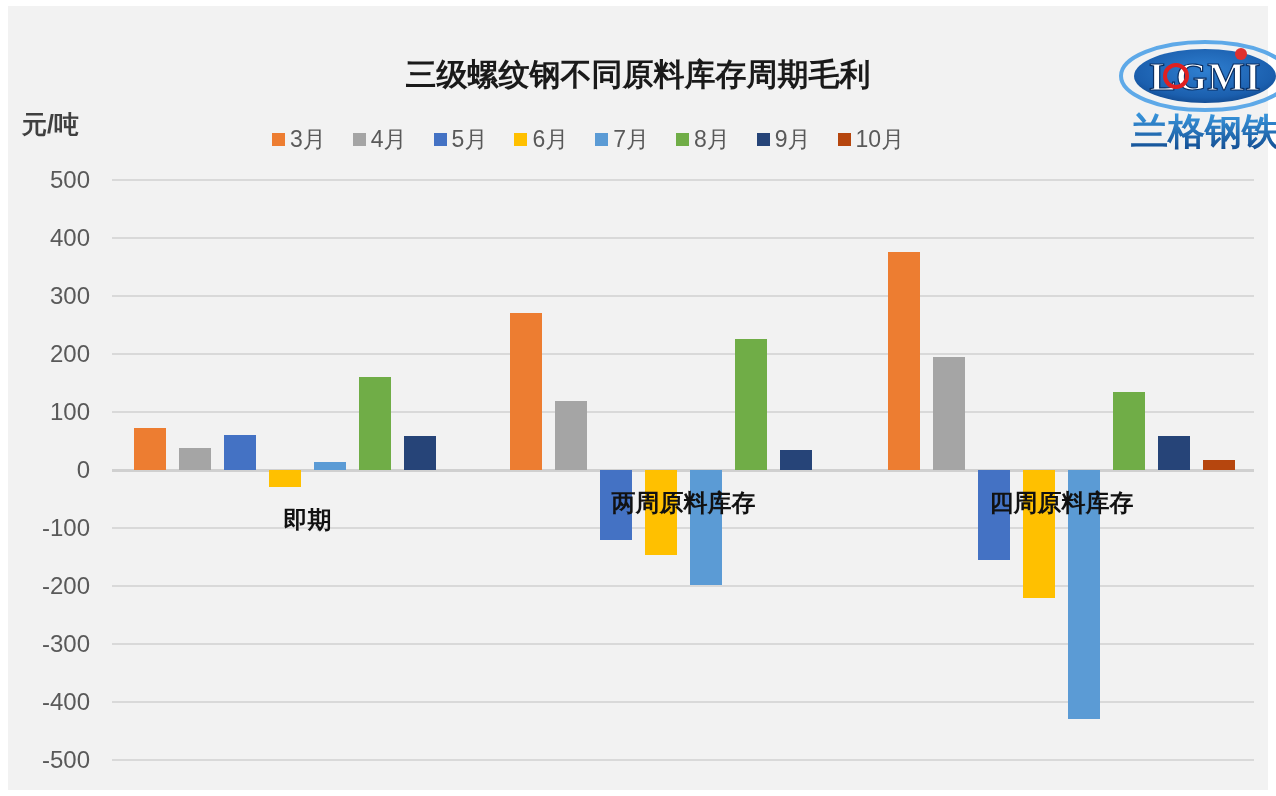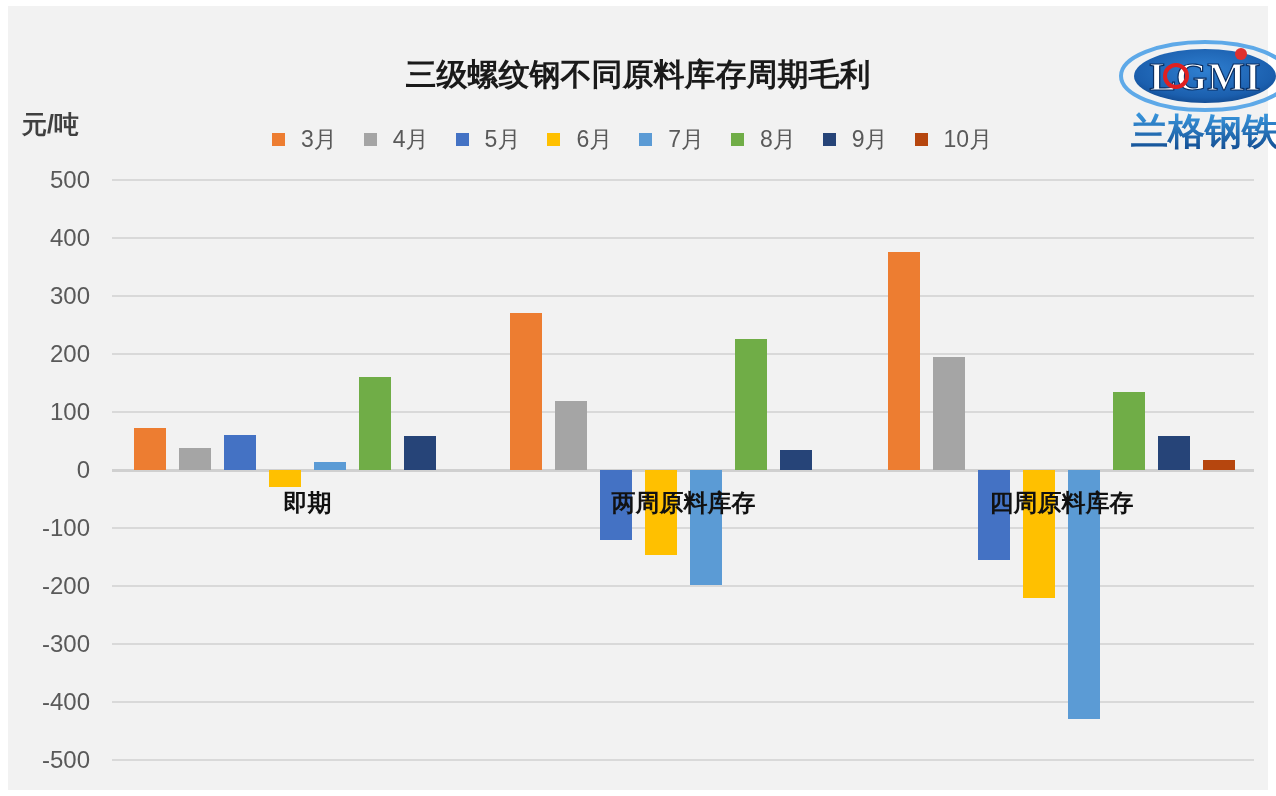--- a/index.html
+++ b/index.html
@@ -49,21 +49,21 @@
   #legend {
     position: absolute;
     left: 272px; top: 122px;
     width: 800px; height: 34px;
     display: flex;
     align-items: center;
     gap: 27px;
   }
   .legend-item { display: flex; align-items: center; gap: 5px; }
   .legend-swatch { width: 13px; height: 13px; display: inline-block; }
-  .legend-label { font-size: 23px; color: #595959; white-space: nowrap; margin-left: 11px; }
+  .legend-label { font-size: 23px; color: #595959; white-space: nowrap; }
 
   
   #plot {
     position: absolute;
     left: 112px; top: 180px;
     width: 1142px; height: 432px;
   }
   .gridline {
     position: absolute;
     left: 0; width: 1142px; height: 2px;
@@ -190,21 +190,21 @@
       <div class="ytick" style="top: 580px;">-500</div>
       <div class="group" style="left: 22px; width: 347px;">
         <div class="bar" title="3月 即期: 72" style="background: rgb(237, 125, 49); left: 0px; top: 248.24px; height: 41.76px;"></div>
         <div class="bar" title="4月 即期: 38" style="background: rgb(165, 165, 165); left: 45px; top: 267.96px; height: 22.04px;"></div>
         <div class="bar" title="5月 即期: 61" style="background: rgb(68, 114, 196); left: 90px; top: 254.62px; height: 35.38px;"></div>
         <div class="bar" title="6月 即期: -30" style="background: rgb(255, 192, 0); left: 135px; top: 290px; height: 17.4px;"></div>
         <div class="bar" title="7月 即期: 13" style="background: rgb(91, 155, 213); left: 180px; top: 282.46px; height: 7.54px;"></div>
         <div class="bar" title="8月 即期: 160" style="background: rgb(112, 173, 71); left: 225px; top: 197.2px; height: 92.8px;"></div>
         <div class="bar" title="9月 即期: 58" style="background: rgb(38, 68, 120); left: 270px; top: 256.36px; height: 33.64px;"></div>
       </div>
-      <div class="cat-label" style="left: 195.5px; top: 307px;">即期</div>
+      <div class="cat-label" style="left: 195.5px; top: 324px;">即期</div>
       <div class="group" style="left: 398px; width: 347px;">
         <div class="bar" title="3月 两周原料库存: 271" style="background: rgb(237, 125, 49); left: 0px; top: 132.82px; height: 157.18px;"></div>
         <div class="bar" title="4月 两周原料库存: 119" style="background: rgb(165, 165, 165); left: 45px; top: 220.98px; height: 69.02px;"></div>
         <div class="bar" title="5月 两周原料库存: -121" style="background: rgb(68, 114, 196); left: 90px; top: 290px; height: 70.18px;"></div>
         <div class="bar" title="6月 两周原料库存: -146" style="background: rgb(255, 192, 0); left: 135px; top: 290px; height: 84.68px;"></div>
         <div class="bar" title="7月 两周原料库存: -198" style="background: rgb(91, 155, 213); left: 180px; top: 290px; height: 114.84px;"></div>
         <div class="bar" title="8月 两周原料库存: 226" style="background: rgb(112, 173, 71); left: 225px; top: 158.92px; height: 131.08px;"></div>
         <div class="bar" title="9月 两周原料库存: 34" style="background: rgb(38, 68, 120); left: 270px; top: 270.28px; height: 19.72px;"></div>
       </div>
       <div class="cat-label" style="left: 571.5px; top: 307px;">两周原料库存</div>

